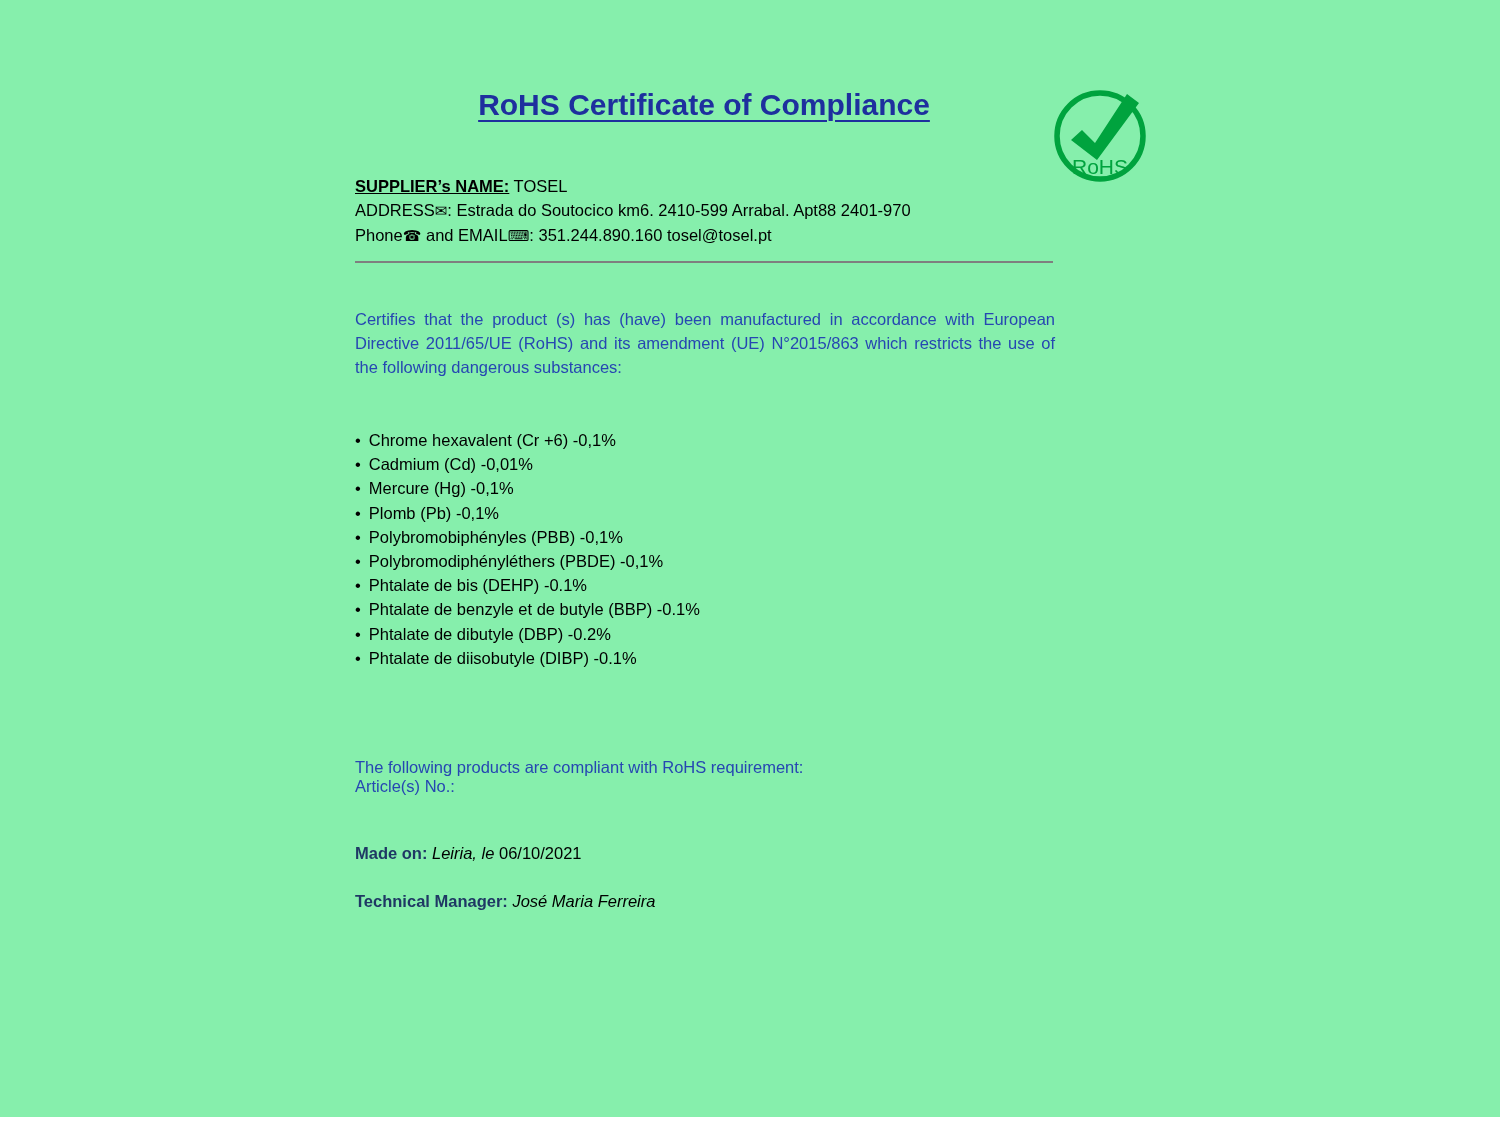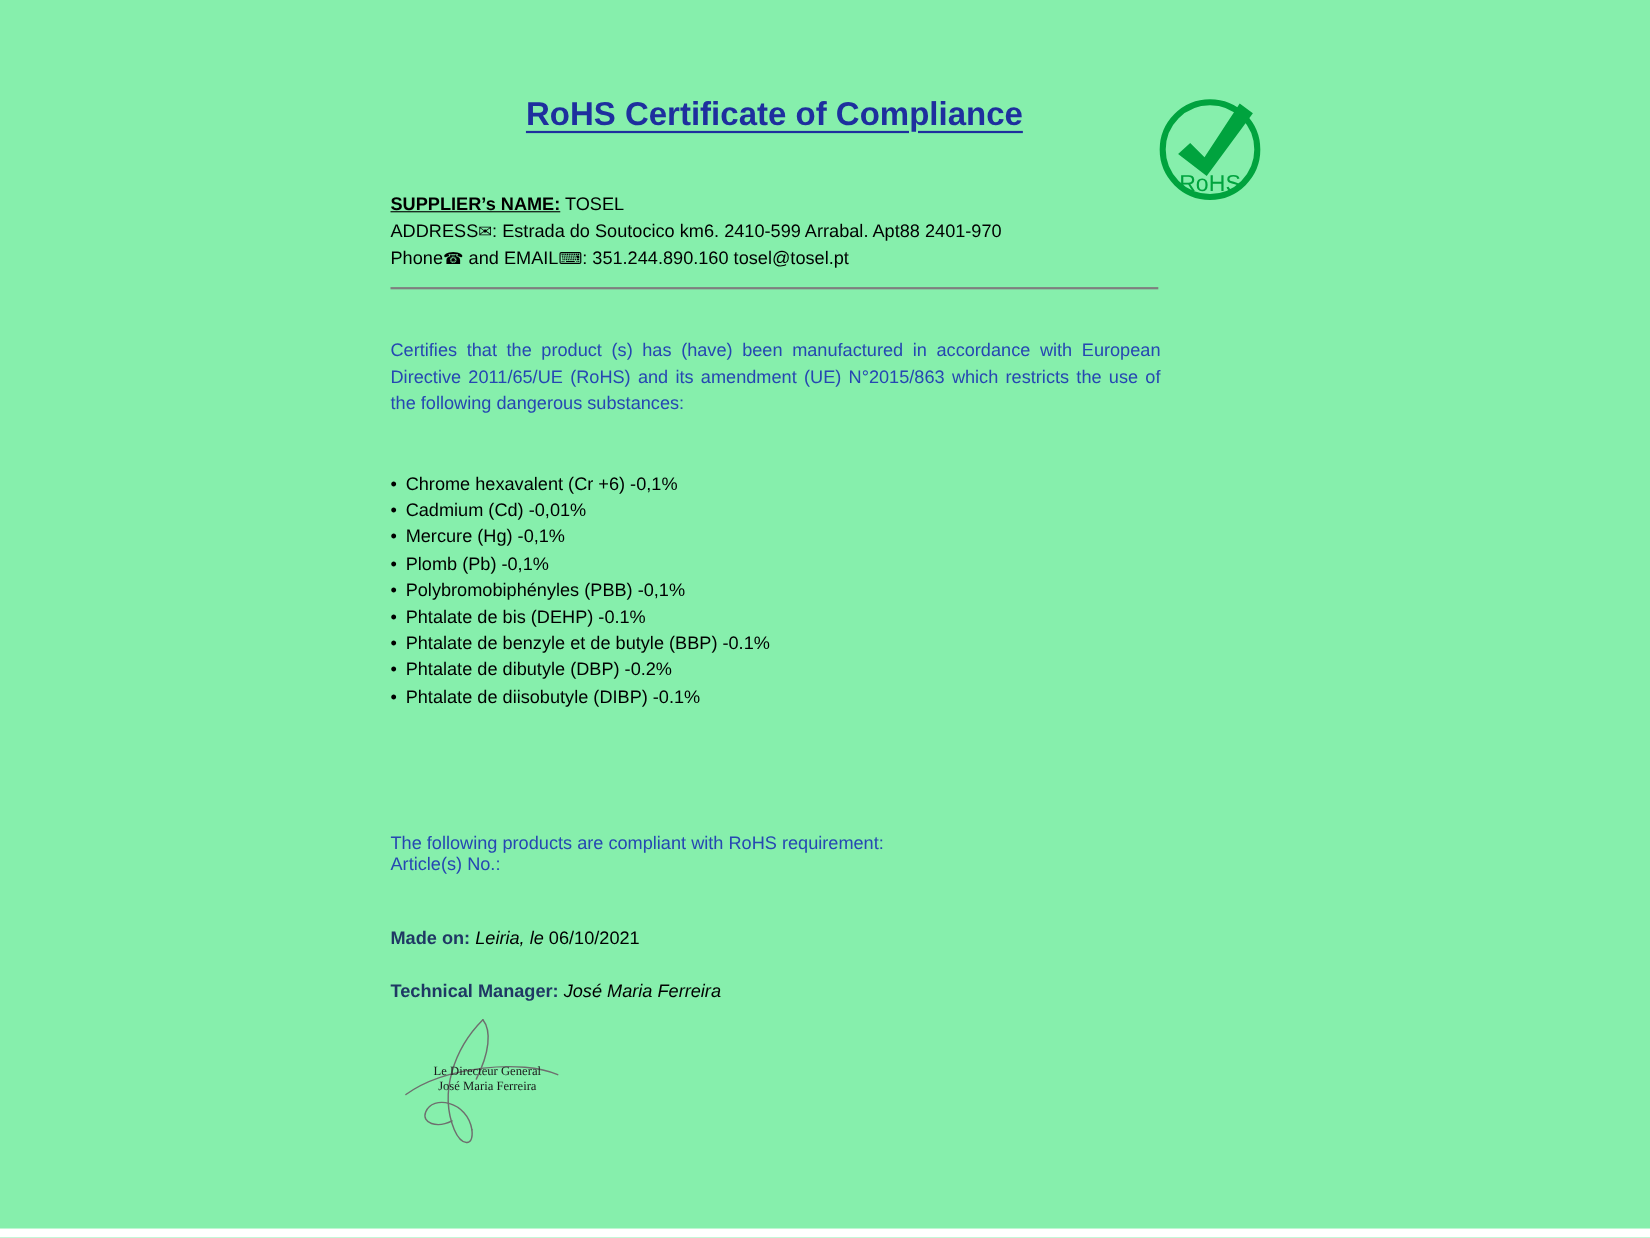--- a/index.html
+++ b/index.html
@@ -130,38 +130,29 @@
   <div class="rule"></div>
 
   <div class="certifies">Certifies that the product (s) has (have) been manufactured in accordance with European Directive 2011/65/UE (RoHS) and its amendment (UE) N°2015/863 which restricts the use of the following dangerous substances:</div>
 
   <div class="substances">
     <div class="substance">Chrome hexavalent (Cr +6) -0,1%</div>
     <div class="substance">Cadmium (Cd) -0,01%</div>
     <div class="substance">Mercure (Hg) -0,1%</div>
     <div class="substance">Plomb (Pb) -0,1%</div>
     <div class="substance">Polybromobiphényles (PBB) -0,1%</div>
+    <div class="substance">Polybromodiphényléthers (PBDE) -0,1%</div>
     <div class="substance">Phtalate de bis (DEHP) -0.1%</div>
     <div class="substance">Phtalate de benzyle et de butyle (BBP) -0.1%</div>
     <div class="substance">Phtalate de dibutyle (DBP) -0.2%</div>
     <div class="substance">Phtalate de diisobutyle (DIBP) -0.1%</div>
   </div>
 
   <div class="compliance">The following products are compliant with RoHS requirement:</div>
 
   <div class="articles">Article(s) No.:</div>
 
   <div class="made-on"><span class="navy-bold">Made on:</span><span class="italic"> Leiria, le </span><span>06/10/2021</span></div>
 
   <div class="tech"><span class="navy-bold">Technical Manager:</span><span class="italic"> José Maria Ferreira</span></div>
 
-  <div class="signature">
-    <svg width="180" height="128" viewBox="0 0 180 128">
-      <path class="sig-stroke" d="M84 4 C 58 30, 44 70, 58 104 C 64 118, 76 121, 74 104"></path>
-      <path class="sig-stroke" d="M74 104 C 70 78, 38 72, 32 88 C 28 98, 42 103, 56 96"></path>
-      <path class="sig-stroke" d="M14 72 C 50 46, 120 40, 152 54"></path>
-      <path class="sig-stroke" d="M84 4 C 92 14, 90 34, 78 58"></path>
-      <text x="88" y="54" text-anchor="middle" class="sig-text">Le Directeur General</text>
-      <text x="88" y="68" text-anchor="middle" class="sig-text">José Maria Ferreira</text>
-    </svg>
-  </div>
 
 </div>
 
 </body></html>

